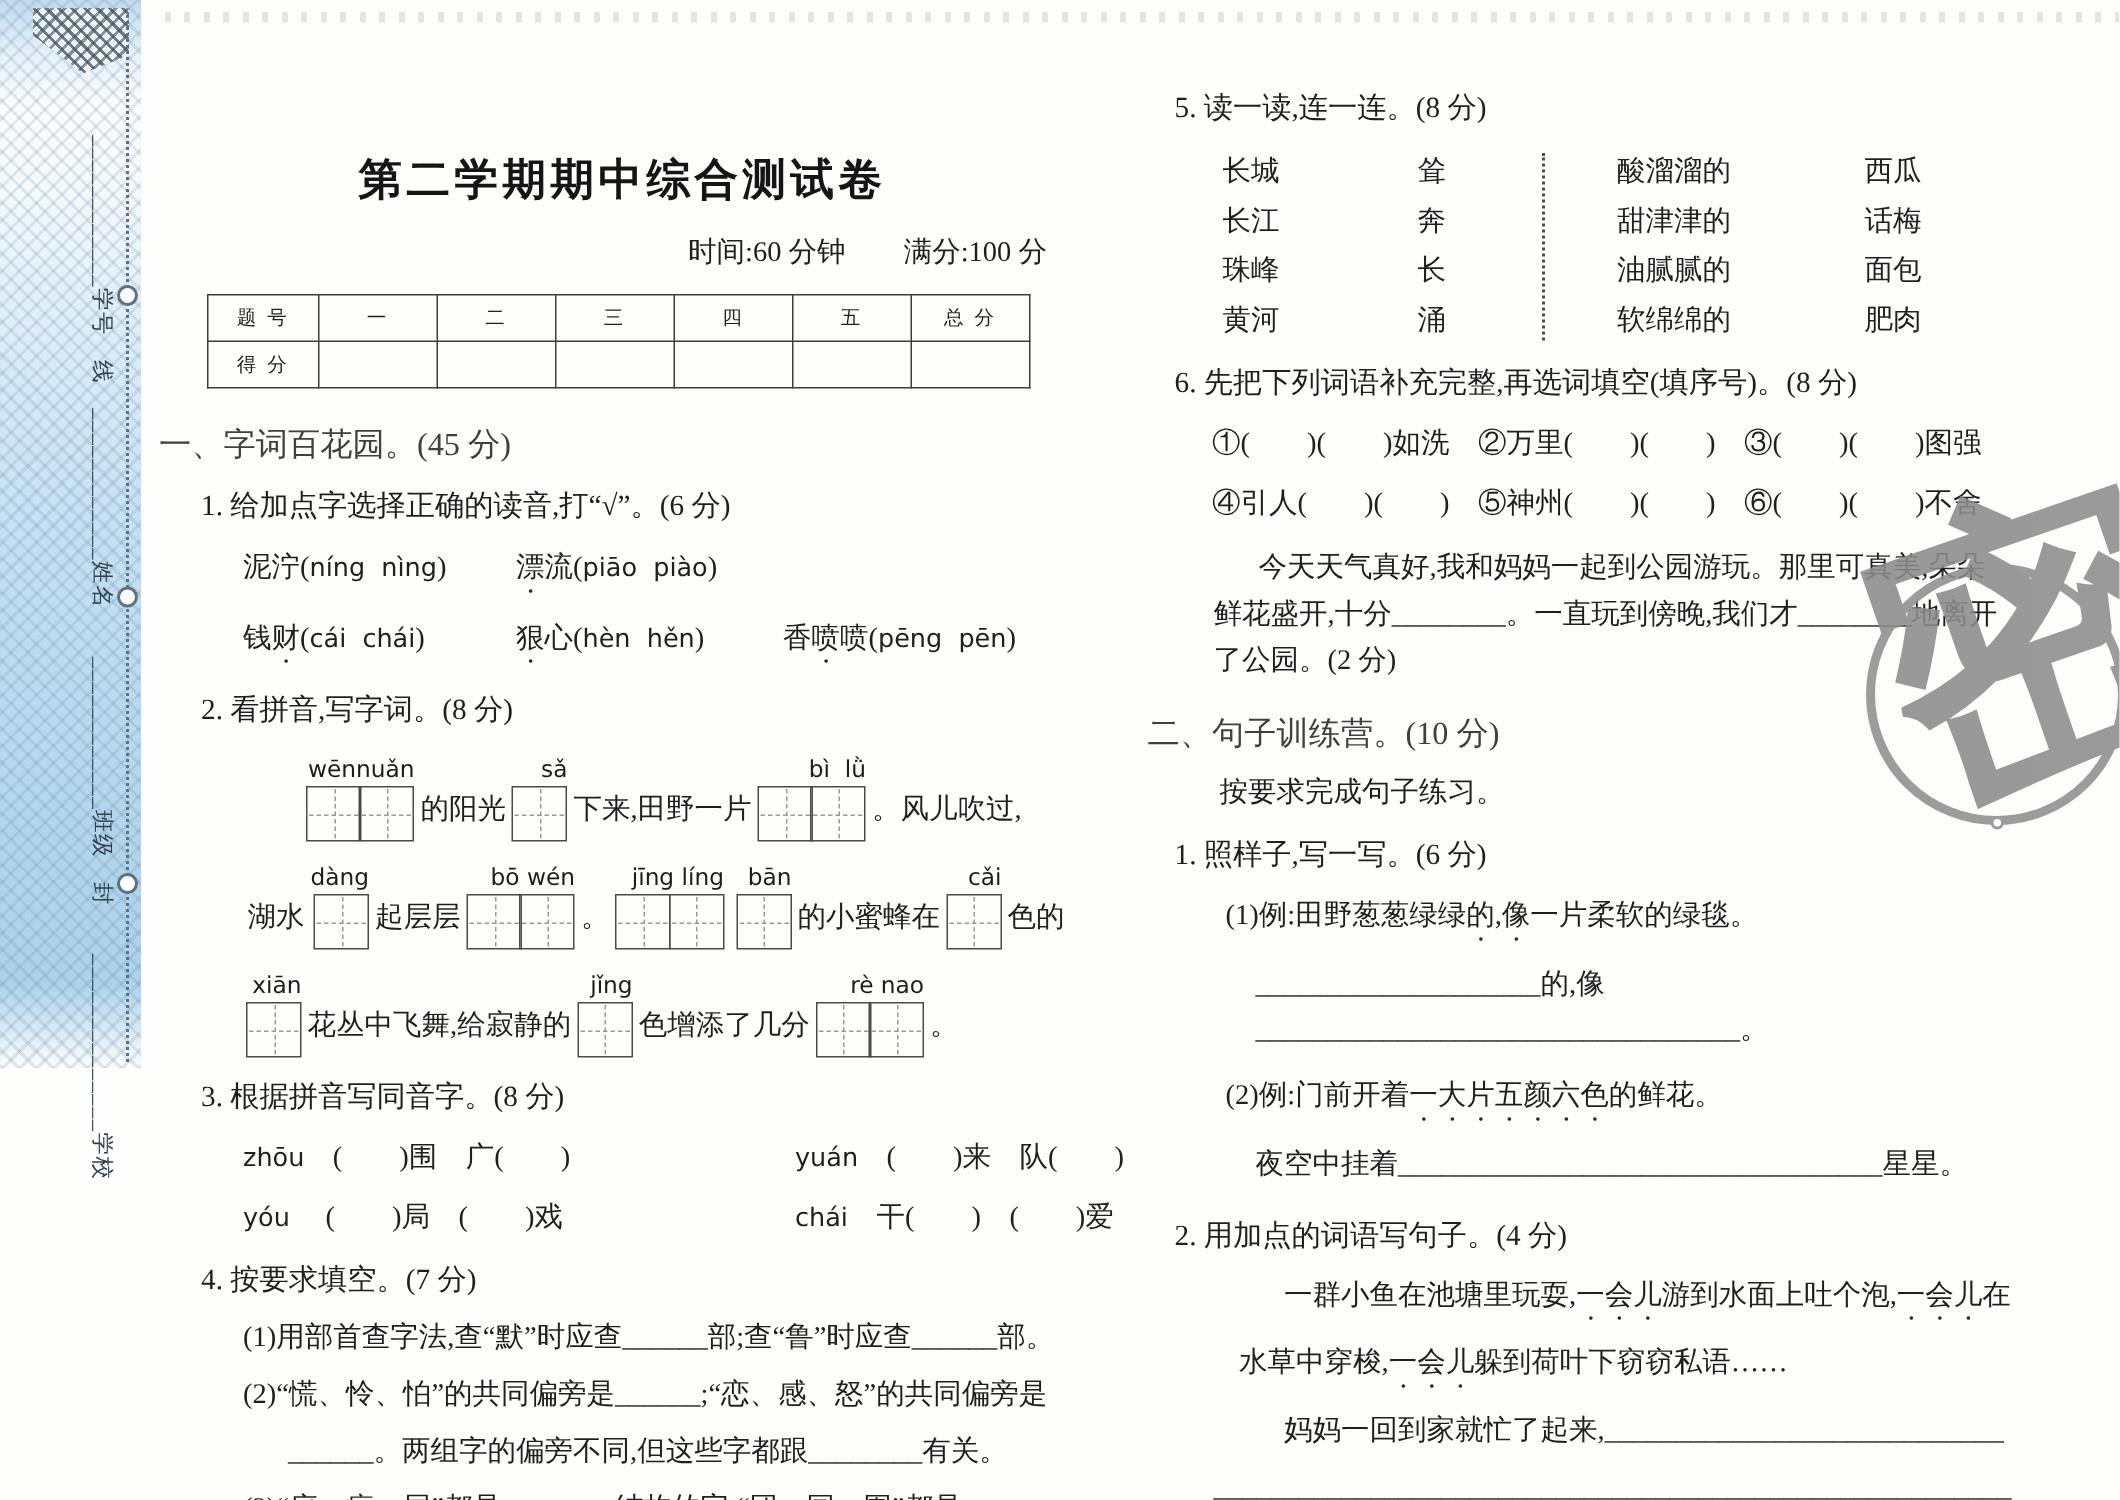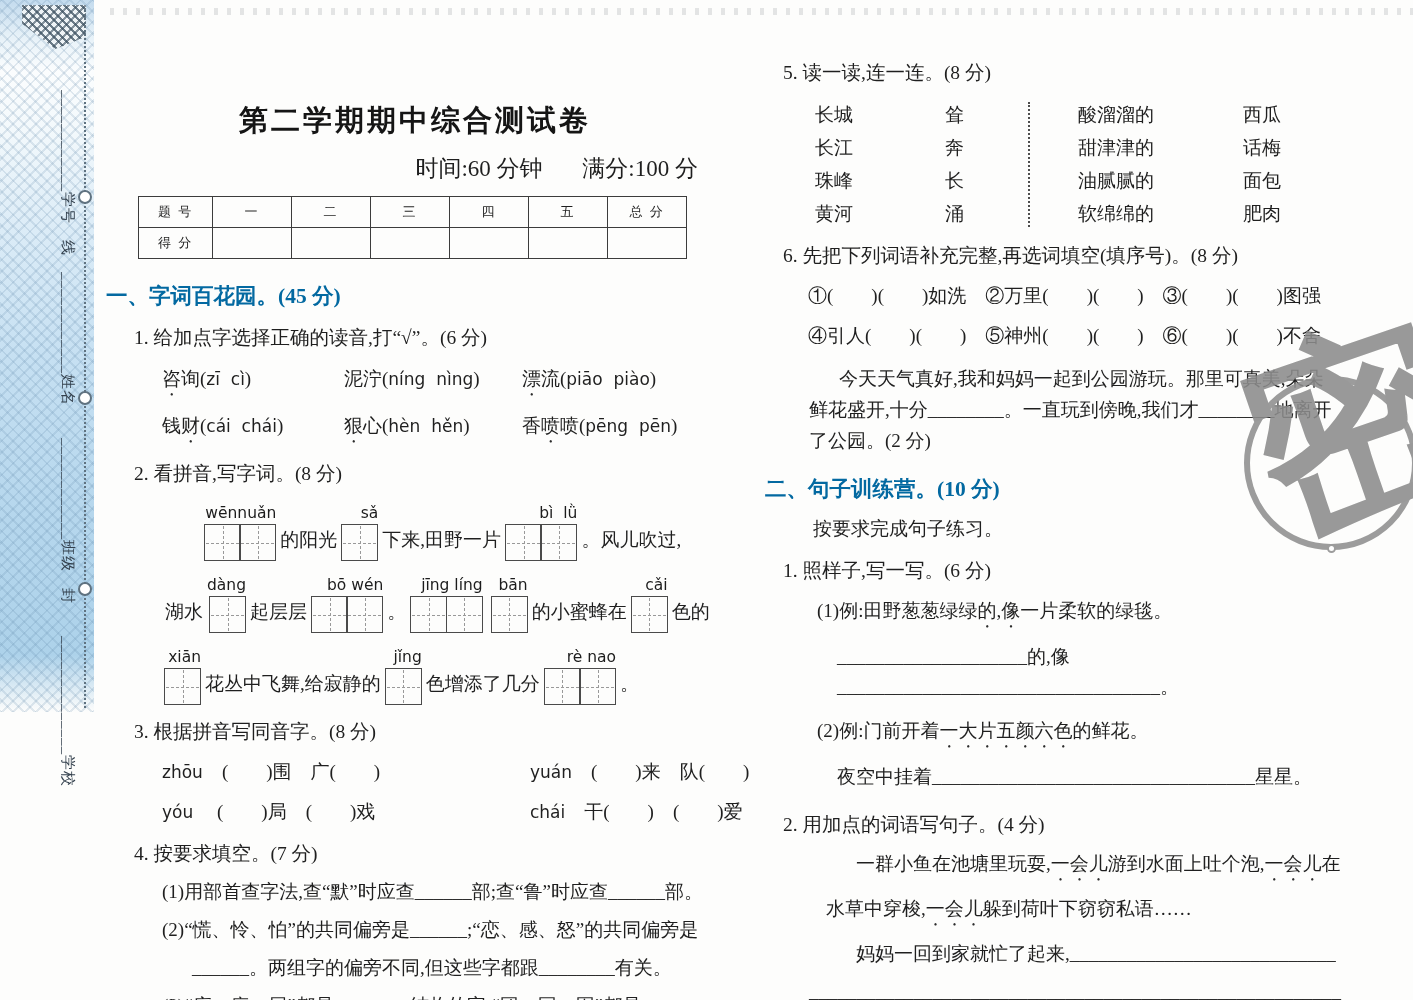--- a/index.html
+++ b/index.html
@@ -31,29 +31,29 @@
 
   .top-texture { position:absolute; left:110px; right:0; top:8px; height:7px; opacity:.35;
     background:repeating-linear-gradient(90deg, rgba(130,135,140,.6) 0 4px, transparent 4px 13px); }
 
   
   .col-left  { position:absolute; left:106px; top:0; width:618px; font-size:19px; line-height:30px; }
   .col-right { position:absolute; left:765px; top:0; width:636px; font-size:19px; line-height:30px; }
 
   h1.title { margin-top:102px; text-align:center; font-size:29px; line-height:36px;
     letter-spacing:3px; font-weight:700; color:#151515; }
-  .meta { margin:16px 26px 0 0; text-align:right; font-size:23px; }
+  .meta { margin:16px 26px 0 0; text-align:right; font-size:19px; }
   .meta span { margin-left:34px; }
 
   table.score { margin:12px 0 0 32px; border-collapse:collapse; table-layout:fixed; width:548px; }
   table.score td { border:1.7px solid #3c3c3c; text-align:center; font-size:13px;
     height:27px; padding:0; letter-spacing:2px; }
   table.score tr.score-row td { height:25px; }
 
-  .sec { margin-top:22px; color:#0369a1; font-size:21.5px; line-height:30px; font-weight:700; }
+  .sec { margin-top:22px; color:#404040; font-size:21.5px; line-height:30px; font-weight:400; }
   .qt  { margin:12px 0 0 28px; font-size:19.5px; }
   .col-right .qt { margin-left:18px; }
 
   .q1row { display:grid; grid-template-columns:182px 178px auto; margin:11px 0 0 56px; white-space:pre; }
   .py { font-family:"DejaVu Sans","Liberation Sans",sans-serif; font-size:17px; }
 
   .q2line { display:flex; align-items:flex-end; white-space:pre; }
   .q2line > span { padding-bottom:6px; }
   .q2line > .tz { padding-bottom:0; }
   .l1 { margin:14px 0 0 94px; }
@@ -154,21 +154,20 @@
         <td></td>
         <td></td>
       </tr>
     </tbody>
       </table>
 
     <h2 class="sec">一、字词百花园。(45 分)</h2>
 
     <div class="qt">1. 给加点字选择正确的读音,打“√”。(6 分)</div>
     <div class="q1row">
-      <span><span class="dot">咨</span><span>询(</span><span class="py">zī  cì</span><span>)</span></span>
       <span><span>泥泞(</span><span class="py">níng  nìng</span><span>)</span></span>
       <span><span class="dot">漂</span><span>流(</span><span class="py">piāo  piào</span><span>)</span></span>
     </div>
     <div class="q1row">
       <span><span>钱</span><span class="dot">财</span><span>(</span><span class="py">cái  chái</span><span>)</span></span>
       <span><span class="dot">狠</span><span>心(</span><span class="py">hèn  hěn</span><span>)</span></span>
       <span><span>香</span><span class="dot">喷</span><span>喷(</span><span class="py">pēng  pēn</span><span>)</span></span>
     </div>
 
     <div class="qt">2. 看拼音,写字词。(8 分)</div>

